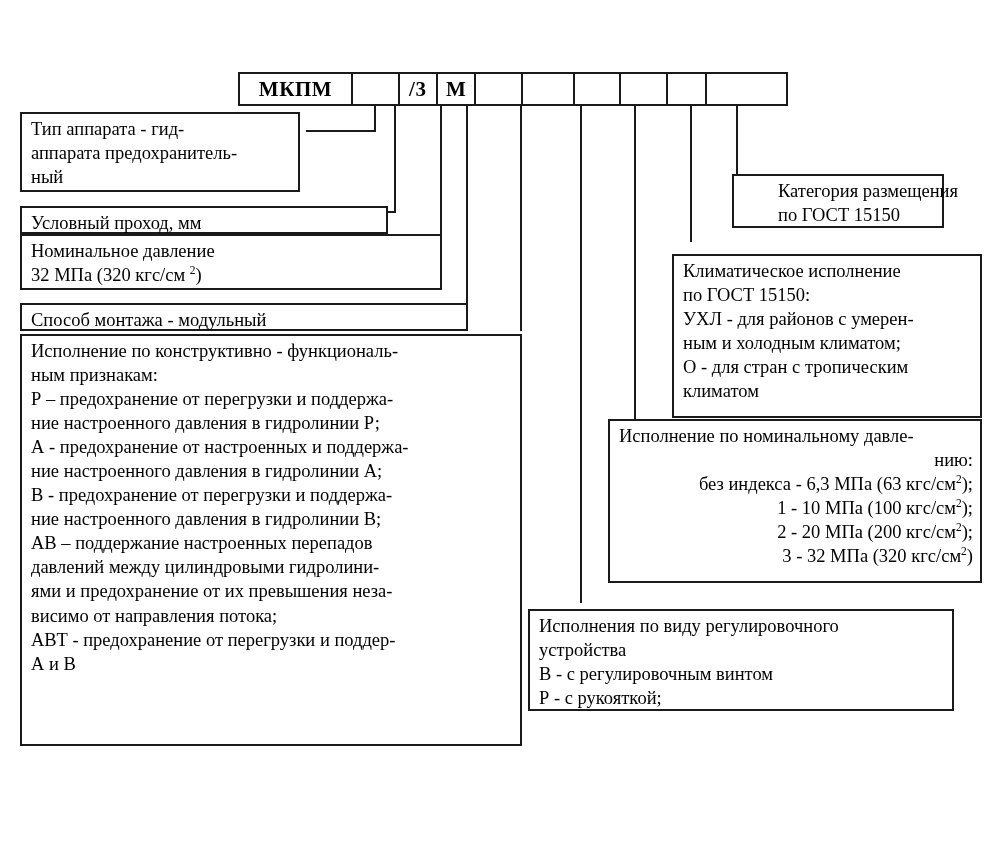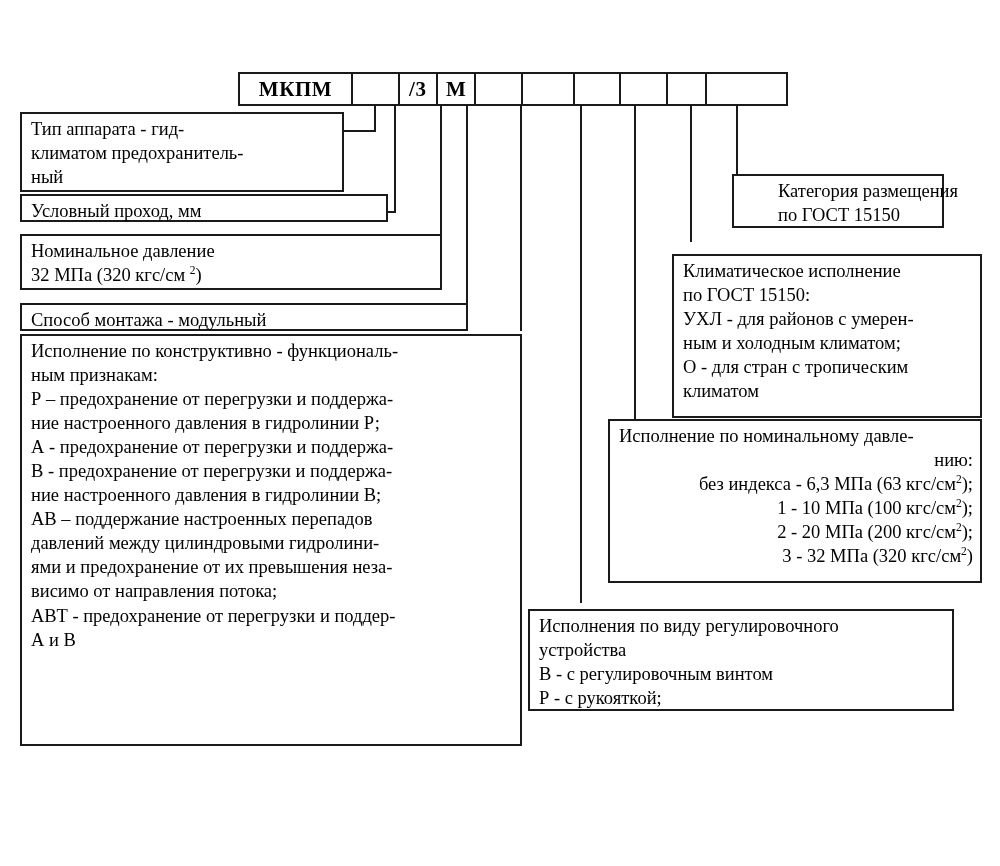--- a/index.html
+++ b/index.html
@@ -117,45 +117,46 @@
   <div class="vline" style="left:520px; top:106px; height:225px;"></div>
 
   <div class="vline" style="left:580px; top:106px; height:497px;"></div>
 
   <div class="vline" style="left:634px; top:106px; height:313px;"></div>
 
   <div class="vline" style="left:690px; top:106px; height:136px;"></div>
 
   <div class="vline" style="left:736px; top:106px; height:68px;"></div>
 
-  <div class="box" style="left:20px; top:112px; width:324px; height:80px;" id="blk-type">
+  <div class="box" style="left:20px; top:112px; width:280px; height:80px;" id="blk-type">
       <span class="ln j">Тип    аппарата    -    гид-</span>
-      <span class="ln j">климатом  предохранитель-</span>
+      <span class="ln j">аппарата  предохранитель-</span>
       <span class="ln">ный</span>
     </div>
 
-  <div class="box" style="left:20px; top:194px; width:368px; height:28px;" id="blk-bore">
+  <div class="box" style="left:20px; top:206px; width:368px; height:28px;" id="blk-bore">
       <span class="ln">Условный проход, мм</span>
     </div>
 
   <div class="box" style="left:20px; top:234px; width:422px; height:56px;" id="blk-npress">
       <span class="ln">Номинальное давление</span>
       <span class="ln"><span>32 МПа (320 кгс/см </span><sup>2</sup><span>)</span></span>
     </div>
 
   <div class="box" style="left:20px; top:303px; width:448px; height:28px;" id="blk-mount">
       <span class="ln">Способ монтажа - модульный</span>
     </div>
 
   <div class="box" style="left:20px; top:334px; width:502px; height:412px;" id="blk-func">
       <span class="ln j">Исполнение по конструктивно - функциональ-</span>
       <span class="ln">ным признакам:</span>
       <span class="ln j">Р – предохранение от перегрузки и поддержа-</span>
       <span class="ln">ние настроенного давления в гидролинии Р;</span>
-      <span class="ln j">А - предохранение от перегрузки и поддержа-</span>
+      <span class="ln j">А - предохранение от настроенных и поддержа-</span>
+      <span class="ln">ние настроенного давления в гидролинии А;</span>
       <span class="ln j">В - предохранение от перегрузки и поддержа-</span>
       <span class="ln">ние настроенного давления в гидролинии В;</span>
       <span class="ln j">АВ  –  поддержание  настроенных  перепадов</span>
       <span class="ln j">давлений  между  цилиндровыми  гидролини-</span>
       <span class="ln j">ями  и  предохранение  от  их  превышения  неза-</span>
       <span class="ln">висимо от направления потока;</span>
       <span class="ln j">АВТ - предохранение от перегрузки и поддер-</span>
       <span class="ln">А и В</span>
     </div>
 

